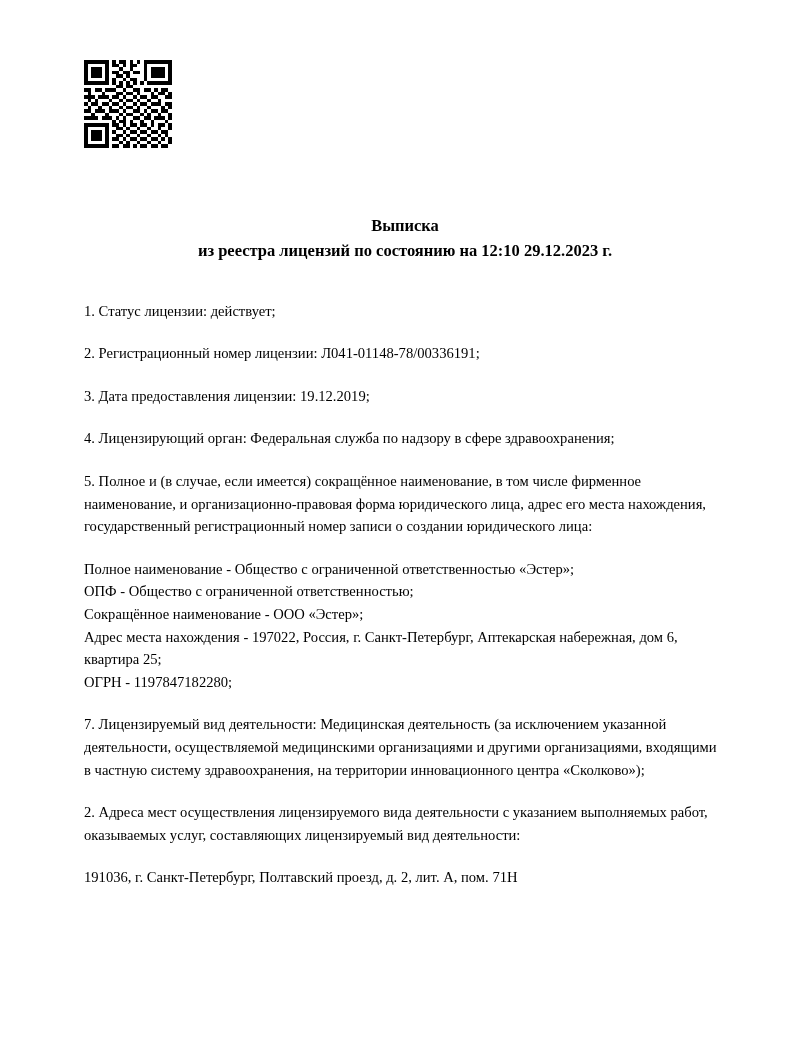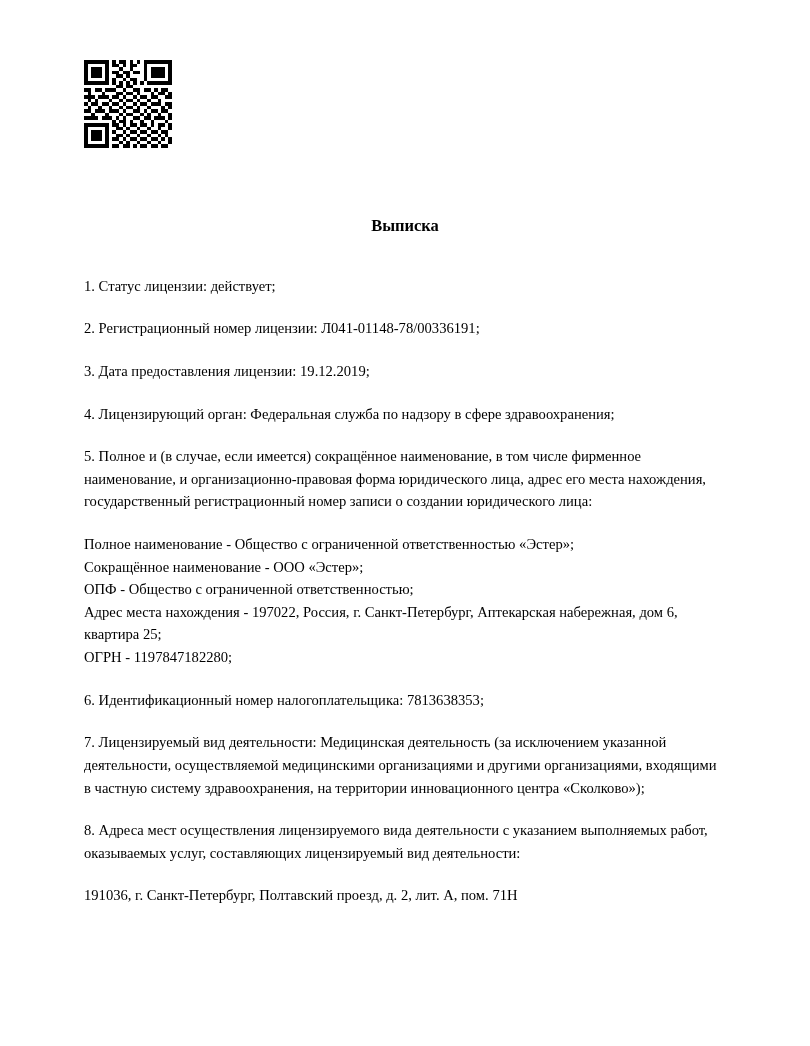--- a/index.html
+++ b/index.html
@@ -695,39 +695,39 @@
         <i></i>
         <i style="background: transparent;"></i>
         <i></i>
         <i></i>
         <i style="background: transparent;"></i>
       </div>
   </div>
 
   <div class="title-block">
     <span class="title-line1">Выписка</span>
+    <span class="title-line2">из реестра лицензий по состоянию на 12:10 29.12.2023 г.</span>
   </div>
 
 
   <div class="body-block">
 
     <p class="para">1. Статус лицензии: действует;</p>
     <p class="para">2. Регистрационный номер лицензии: Л041-01148-78/00336191;</p>
     <p class="para">3. Дата предоставления лицензии: 19.12.2019;</p>
     <p class="para">4. Лицензирующий орган: Федеральная служба по надзору в сфере здравоохранения;</p>
     <p class="para">5. Полное и (в случае, если имеется) сокращённое наименование, в том числе фирменное наименование, и организационно-правовая форма юридического лица, адрес его места нахождения, государственный регистрационный номер записи о создании юридического лица:</p>
 
     <div class="para lines">
       <span class="ln">Полное наименование - Общество с ограниченной ответственностью «Эстер»;</span>
+      <span class="ln">ОПФ - Общество с ограниченной ответственностью;</span>
       <span class="ln">Сокращённое наименование - ООО «Эстер»;</span>
-      <span class="ln">ОПФ - Общество с ограниченной ответственностью;</span>
       <span class="ln">Адрес места нахождения - 197022, Россия, г. Санкт-Петербург, Аптекарская набережная, дом 6, квартира 25;</span>
       <span class="ln">ОГРН - 1197847182280;</span>
     </div>
 
-    <p class="para">6. Идентификационный номер налогоплательщика: 7813638353;</p>
     <p class="para">7. Лицензируемый вид деятельности: Медицинская деятельность (за исключением указанной деятельности, осуществляемой медицинскими организациями и другими организациями, входящими в частную систему здравоохранения, на территории инновационного центра «Сколково»);</p>
-    <p class="para">8. Адреса мест осуществления лицензируемого вида деятельности с указанием выполняемых работ, оказываемых услуг, составляющих лицензируемый вид деятельности:</p>
+    <p class="para">2. Адреса мест осуществления лицензируемого вида деятельности с указанием выполняемых работ, оказываемых услуг, составляющих лицензируемый вид деятельности:</p>
 
     <p class="para">191036, г. Санкт-Петербург, Полтавский проезд, д. 2, лит. А, пом. 71Н</p>
 
   </div>
 </div>
 
 </body></html>

